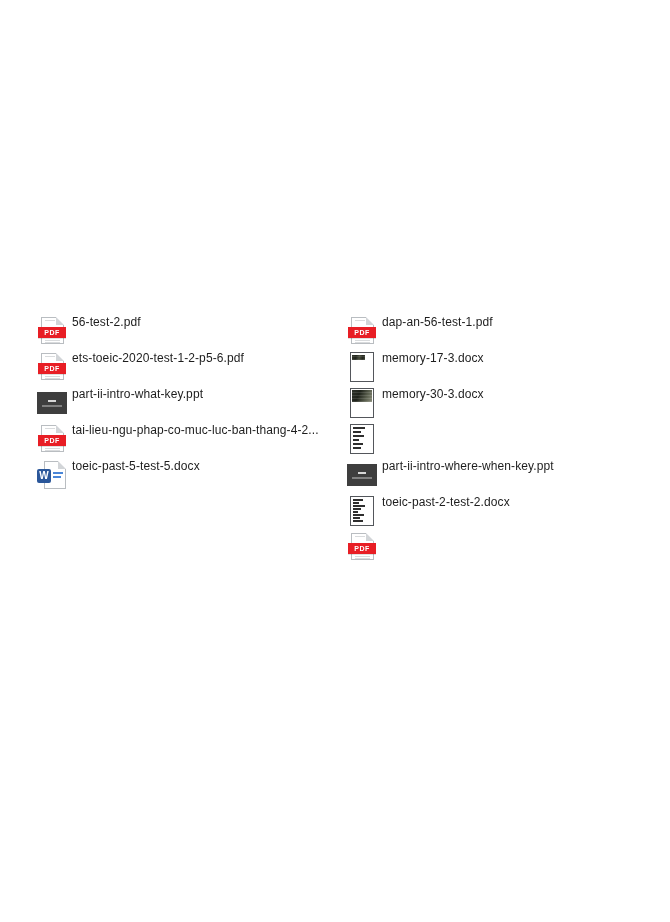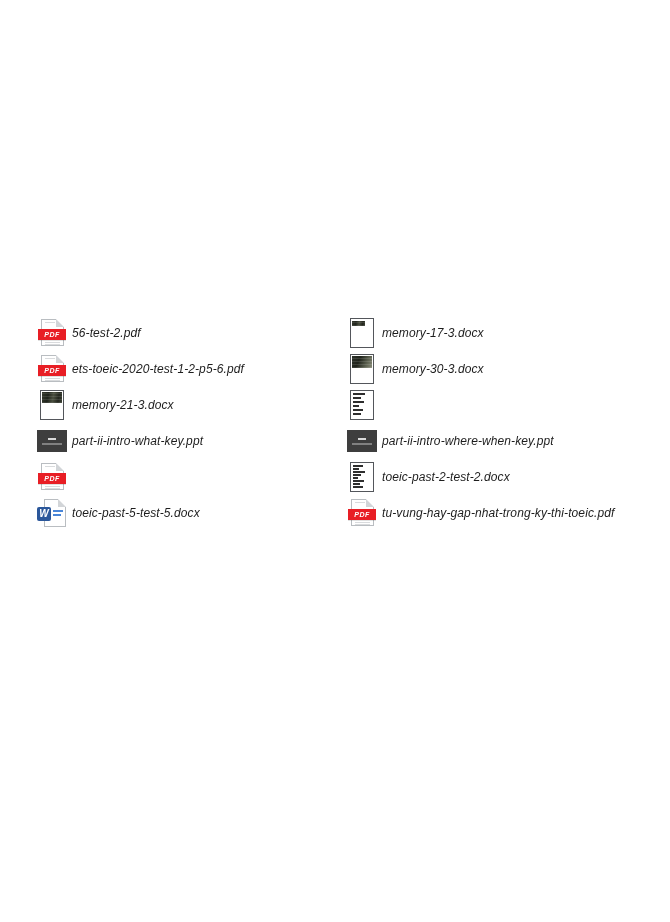--- a/index.html
+++ b/index.html
@@ -4,21 +4,21 @@
 <style>
   html, body { margin:0; padding:0; }
   body {
     width:670px; height:922px; background:#ffffff; overflow:hidden;
     font-family:"Liberation Sans", sans-serif; position:relative;
   }
   .file-grid { position:absolute; top:315px; left:0; width:670px; }
   .file-col { position:absolute; top:0; }
   .file-col.col-0 { left:36px;  width:300px; }
   .file-col.col-1 { left:346px; width:320px; }
-  .file-row { height:36px; display:flex; align-items:center; cursor:default;font-style:italic; }
+  .file-row { height:36px; display:flex; cursor:default; }
   .icon-slot { width:32px; height:32px; flex:0 0 32px; display:flex; align-items:center; justify-content:center; }
   .file-label {
     margin-left:4px; font-size:12px; color:var(--label, #1d1d1d);
     white-space:nowrap; letter-spacing:0.1px;
   }
 
   
   .pdf-ic { position:relative; width:28px; height:28px; }
   .pdf-ic .page {
     position:absolute; left:3px; top:0; width:23px; height:27px;
@@ -119,63 +119,70 @@
             <span class="pline l0"></span>
             <span class="band">PDF</span>
             <span class="pline l1"></span>
             <span class="pline l2"></span>
           </span>
         </span>
     <span class="file-label">ets-toeic-2020-test-1-2-p5-6.pdf</span>
   </div>
       <div class="file-row">
     <span class="icon-slot">
-          <span class="docx-ic">
-            <span class="photo photo-full-medium"></span>
-          </span>
-        </span>
-    <span class="file-label">memory-21-3.docx</span>
-  </div>
-      <div class="file-row">
-    <span class="icon-slot">
           <span class="ppt-ic">
             <span class="sl1"></span>
             <span class="sl2"></span>
           </span>
         </span>
     <span class="file-label">part-ii-intro-what-key.ppt</span>
   </div>
       <div class="file-row">
     <span class="icon-slot">
           <span class="pdf-ic">
             <span class="page">
               <span class="fold"></span>
             </span>
             <span class="pline l0"></span>
             <span class="band">PDF</span>
             <span class="pline l1"></span>
             <span class="pline l2"></span>
           </span>
         </span>
+    <span class="file-label">tai-lieu-ngu-phap-co-muc-luc-ban-thang-4-2...</span>
   </div>
       <div class="file-row">
     <span class="icon-slot">
           <span class="word-ic">
             <span class="page">
               <span class="fold"></span>
             </span>
             <span class="wsq">W</span>
             <span class="wline w1"></span>
             <span class="wline w2"></span>
           </span>
         </span>
     <span class="file-label">toeic-past-5-test-5.docx</span>
   </div>
     </div>
     <div class="file-col col-1">
+      <div class="file-row">
+    <span class="icon-slot">
+          <span class="pdf-ic">
+            <span class="page">
+              <span class="fold"></span>
+            </span>
+            <span class="pline l0"></span>
+            <span class="band">PDF</span>
+            <span class="pline l1"></span>
+            <span class="pline l2"></span>
+          </span>
+        </span>
+    <span class="file-label">dap-an-56-test-1.pdf</span>
+  </div>
       <div class="file-row">
     <span class="icon-slot">
           <span class="docx-ic">
             <span class="photo photo-tiny-strip"></span>
           </span>
         </span>
     <span class="file-label">memory-17-3.docx</span>
   </div>
       <div class="file-row">
     <span class="icon-slot">
@@ -230,16 +237,15 @@
           <span class="pdf-ic">
             <span class="page">
               <span class="fold"></span>
             </span>
             <span class="pline l0"></span>
             <span class="band">PDF</span>
             <span class="pline l1"></span>
             <span class="pline l2"></span>
           </span>
         </span>
-    <span class="file-label">tu-vung-hay-gap-nhat-trong-ky-thi-toeic.pdf</span>
   </div>
     </div>
   </div>
 
 </body></html>

